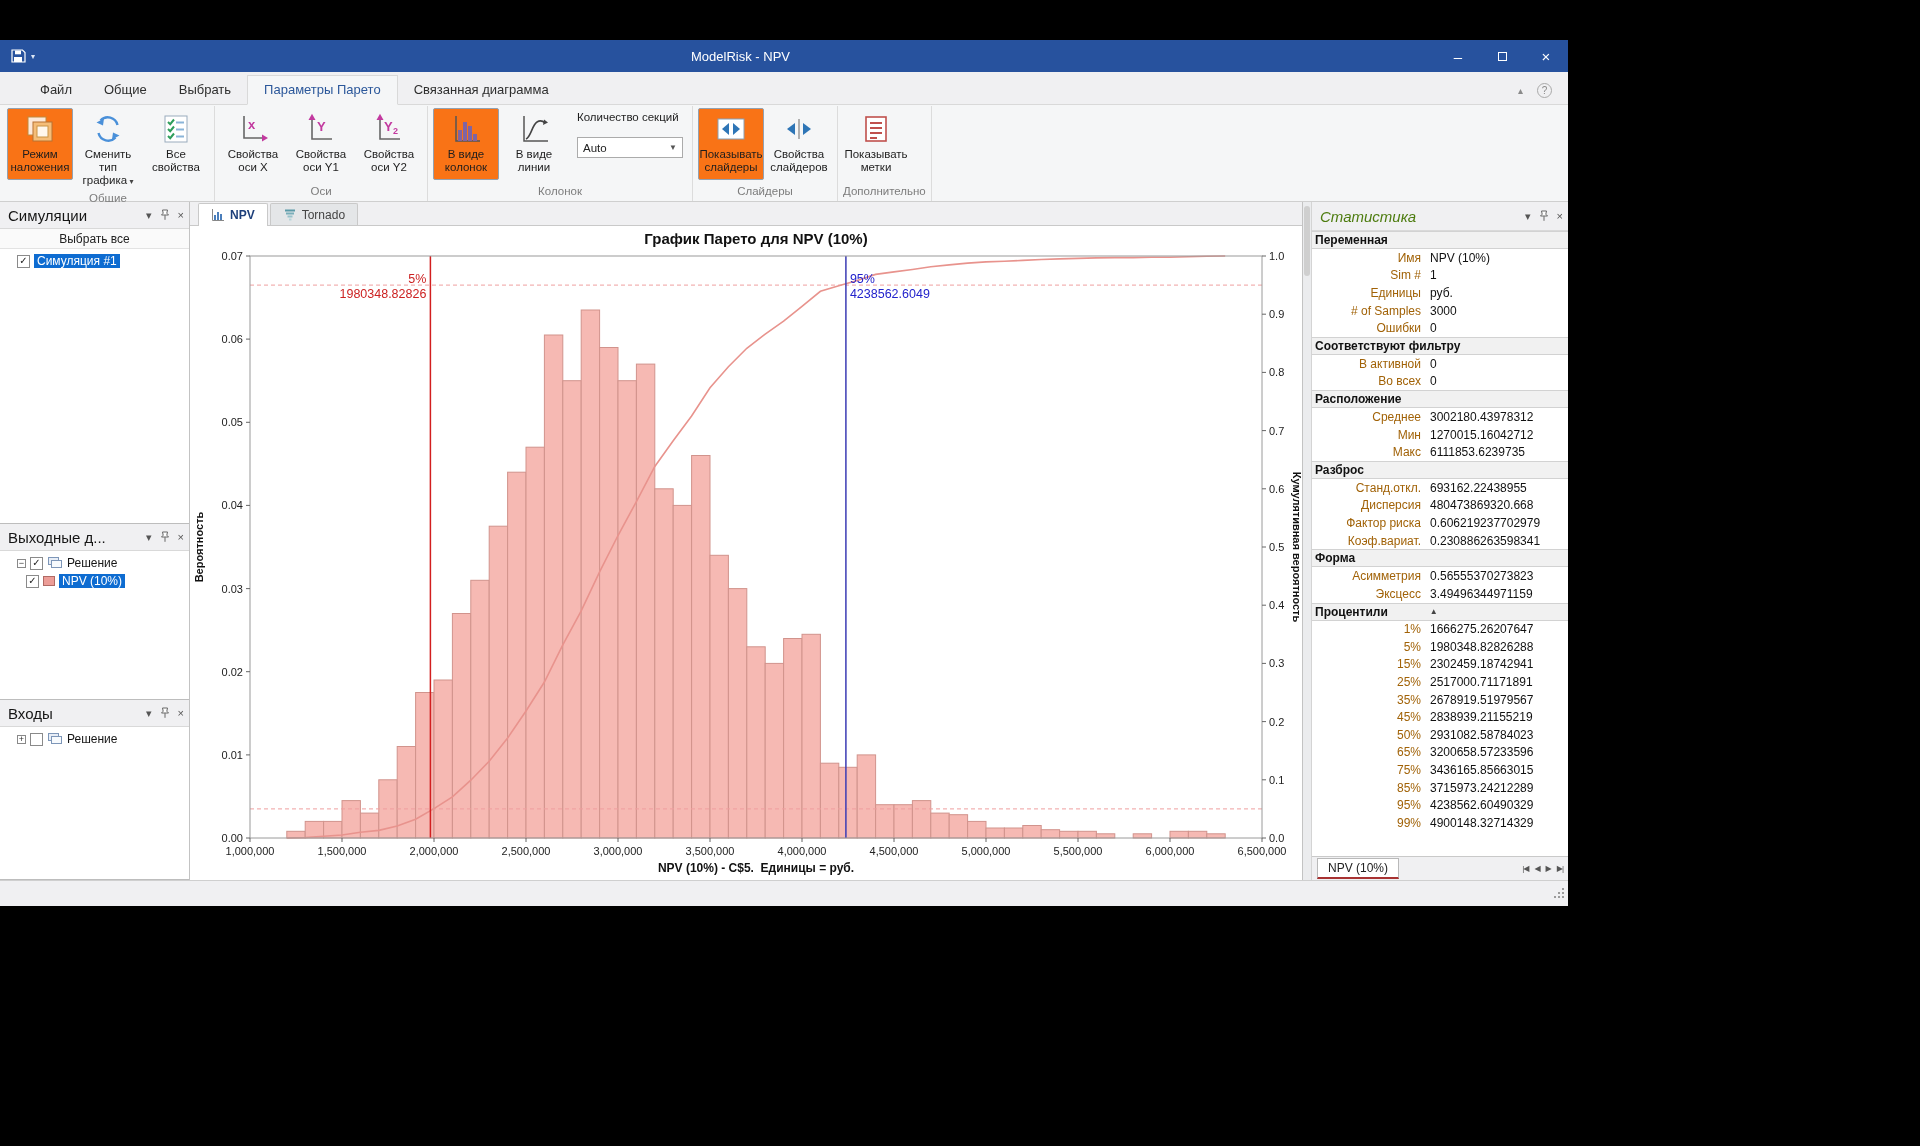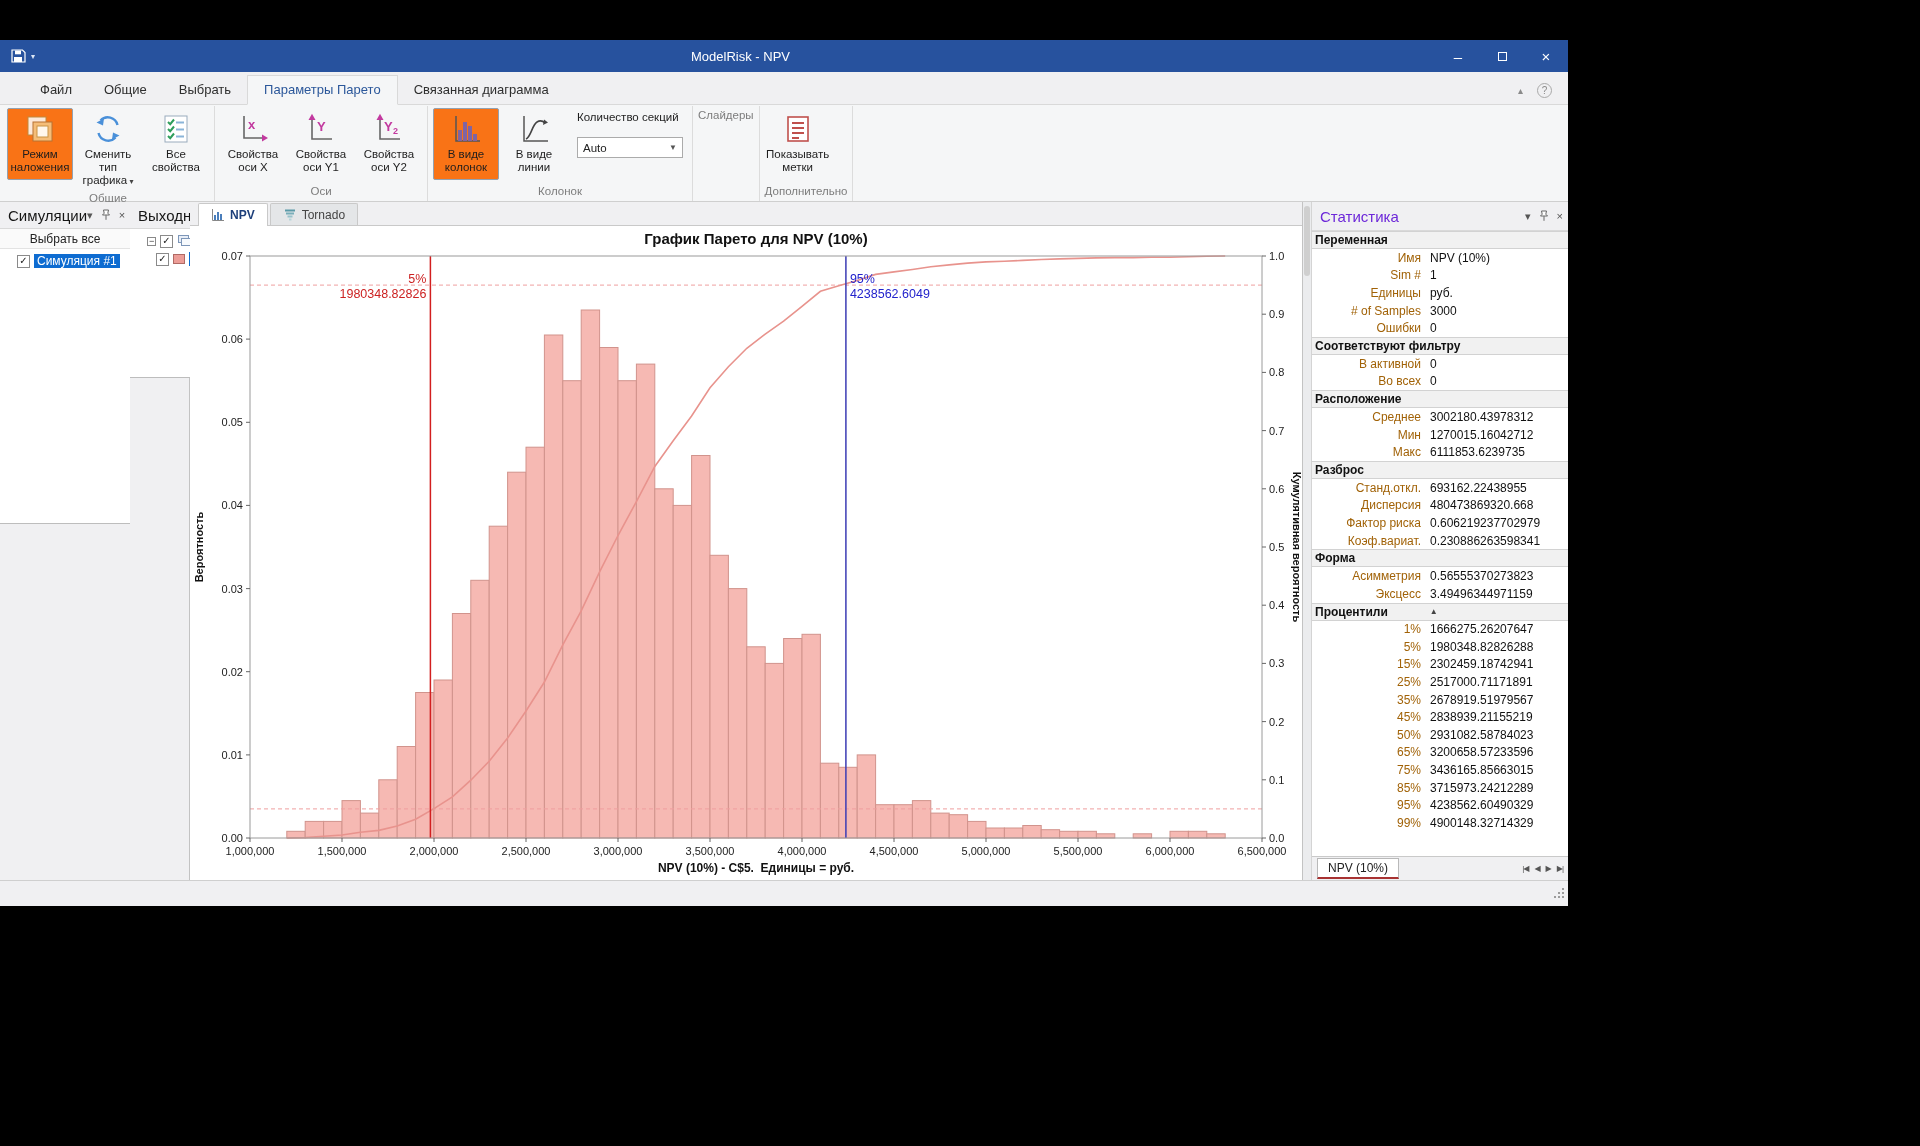--- a/index.html
+++ b/index.html
@@ -39,21 +39,21 @@
   .rb-glabel { height:17px; text-align:center; font-size:11.5px; color:#7c7c7c; line-height:15px; }
   .rb-field { display:flex; flex-direction:column; margin:3px 4px 0 8px; }
   .rb-field-label { font-size:11.5px; color:#1e1e1e; }
   .rb-select { margin-top:14px; width:106px; height:21px; border:1px solid #ababab; background:#fff; display:flex; align-items:center; justify-content:space-between; padding:0 5px; font-size:11.5px; color:#222; }
   .sel-caret { color:#555; font-size:8px; }
 
   
   .main { flex:1; display:flex; min-height:0; }
 
   
-  .left-col { width:190px; flex:none; display:flex; flex-direction:row; border-right:1px solid #c3c3c3; background:#f0f0f2; }
+  .left-col { width:190px; flex:none; display:flex; flex-direction:column; border-right:1px solid #c3c3c3; background:#f0f0f2; }
   .panel { display:flex; flex-direction:column; border-bottom:1px solid #bdbdbd; background:#fff; min-height:0; }
   #panel-simulations { height:322px; flex:none; }
   #panel-outputs { height:176px; flex:none; }
   #panel-inputs { flex:1; }
   .panel-header { height:27px; flex:none; background:#f0f0f2; display:flex; align-items:center; padding:0 5px 0 8px; border-bottom:1px solid #d9d9d9; }
   .panel-title { flex:1; font-size:15px; color:#161616; white-space:nowrap; overflow:hidden; }
   .panel-icons { display:flex; gap:7px; align-items:center; color:#555; }
   .pi { font-size:11px; color:#555; display:flex; align-items:center; }
   .pi svg { display:block; }
   .select-all-bar { height:20px; flex:none; background:#fafafa; border-bottom:1px solid #e3e3e3; font-size:12px; display:flex; align-items:center; justify-content:center; color:#222; }
@@ -75,21 +75,21 @@
   .doc-tab svg { display:block; }
   .chart-host { flex:1; position:relative; min-height:0; }
   #chart { position:absolute; inset:0; width:100%; height:100%; }
 
   
   .right-col { width:266px; flex:none; display:flex; border-left:1px solid #c3c3c3; background:#f0f0f2; min-height:0; }
   .splitter { width:9px; flex:none; background:#ebecee; border-right:1px solid #d4d4d4; position:relative; }
   .splitter-thumb { position:absolute; left:1px; top:4px; width:6px; height:70px; background:#cfcfcf; border-radius:3px; }
   .stats-panel { flex:1; display:flex; flex-direction:column; min-width:0; }
   .stats-header { height:28px; flex:none; background:#f0f0f2; display:flex; align-items:center; padding:0 5px 0 8px; }
-  .stats-title { flex:1; font-size:15px; color:#6d28d9; }
+  .stats-title { flex:1; font-size:15px; color:#4d7c0f;font-style:italic; }
   .stats-body { flex:1; background:#fff; border-top:1px solid #d9d9d9; overflow:hidden; }
   .stat-sec { display:flex; align-items:center; height:18px; background:#f1f1f1; border-top:1px solid #d2d2d2; border-bottom:1px solid #d2d2d2; font-size:12px; font-weight:bold; color:#111; padding-left:3px; }
   .stat-sec .sort { margin-left:42px; font-size:8px; color:#444; font-weight:normal; }
   .stat-row { display:flex; height:17.6px; align-items:center; font-size:12px; }
   .stat-label { width:118px; flex:none; text-align:right; padding-right:9px; color:#a16207; white-space:nowrap; }
   .stat-value { flex:1; color:#111; white-space:nowrap; overflow:hidden; }
   .stats-bottom { height:24px; flex:none; background:#f0f0f2; border-top:1px solid #c9c9c9; display:flex; align-items:center; padding:0 5px; }
   .stats-tab { height:21px; background:#fff; border:1px solid #b9b9b9; border-bottom:2px solid #a83232; display:flex; align-items:center; padding:0 10px; font-size:12px; color:#222; }
   .nav-btns { margin-left:auto; display:flex; gap:6px; align-items:center; color:#555; font-size:8px; }
   .nav { letter-spacing:-1px; }
@@ -241,20 +241,42 @@
             <div class="rb-field-label">Количество секций</div>
             <div class="rb-select">
               <span>Auto</span>
               <span class="sel-caret">▼</span>
             </div>
           </div>
         </div>
         <div class="rb-glabel">Колонок</div>
       </div>
       <div class="rb-group">
+        <div class="rb-items">
+          <div class="rb-btn selected">
+            <span class="rb-ico">
+              <svg viewBox="0 0 32 32">
+                <rect x="3" y="6" width="26" height="20" fill="#fff" stroke="#8aa0b4"></rect>
+                <path d="M14 10l-7 6 7 6z" fill="#2e75b6"></path>
+                <path d="M18 10l7 6-7 6z" fill="#2e75b6"></path>
+              </svg>
+            </span>
+            <span class="rb-lbl">Показывать слайдеры</span>
+          </div>
+          <div class="rb-btn">
+            <span class="rb-ico">
+              <svg viewBox="0 0 32 32">
+                <line x1="16" y1="6" x2="16" y2="26" stroke="#999" stroke-width="1.5"></line>
+                <path d="M12 10l-8 6 8 6z" fill="#2e75b6"></path>
+                <path d="M20 10l8 6-8 6z" fill="#2e75b6"></path>
+              </svg>
+            </span>
+            <span class="rb-lbl">Свойства слайдеров</span>
+          </div>
+        </div>
         <div class="rb-glabel">Слайдеры</div>
       </div>
       <div class="rb-group">
         <div class="rb-items">
           <div class="rb-btn">
             <span class="rb-ico">
               <svg viewBox="0 0 32 32">
                 <rect x="6" y="4" width="20" height="24" fill="#fff" stroke="#c0504d" stroke-width="1.6"></rect>
                 <line x1="10" y1="10" x2="22" y2="10" stroke="#c0504d" stroke-width="2"></line>
                 <line x1="10" y1="15" x2="22" y2="15" stroke="#c0504d" stroke-width="2"></line>

